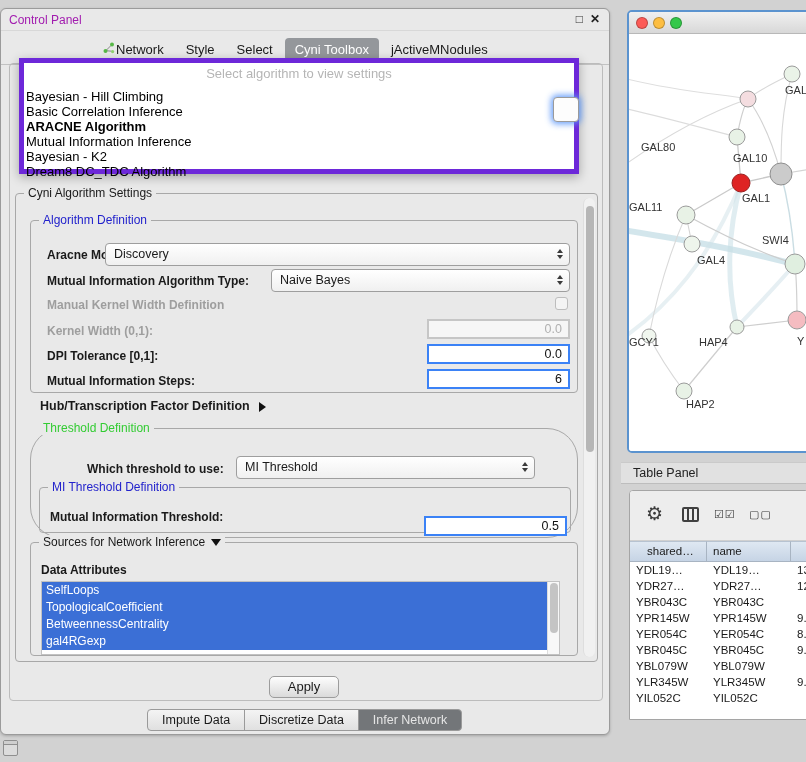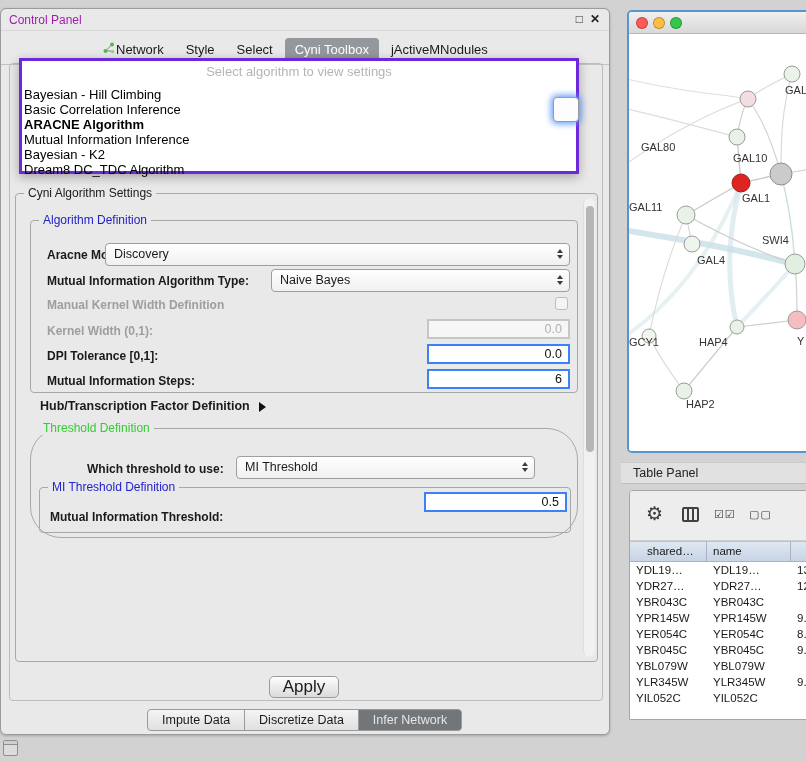--- a/index.html
+++ b/index.html
@@ -50,21 +50,21 @@
   .checkbox { position:absolute; width:13px; height:13px; border:1px solid #bdbdbd;
     border-radius:3px; background:#f4f4f4; }
 
   .tri-right { display:inline-block; width:0; height:0; border-top:5px solid transparent;
     border-bottom:5px solid transparent; border-left:7px solid #111; margin-left:9px; vertical-align:middle; }
   .tri-down { display:inline-block; width:0; height:0; border-left:5px solid transparent;
     border-right:5px solid transparent; border-top:7px solid #111; margin-left:6px; vertical-align:middle; }
 
   
   #algo-popup { position:absolute; left:18px; top:49px; width:560px; height:116px; background:#fff;
-    border:3px solid #6d28d9; box-shadow:0 3px 10px rgba(0,0,0,.30); z-index:20; padding-top:3px; }
+    border:5px solid #6d28d9; box-shadow:0 3px 10px rgba(0,0,0,.30); z-index:20; padding-top:3px; }
   .popup-placeholder { text-align:center; color:#b5b5b5; font-size:13px; height:18px; margin-bottom:5px; }
   .algo-item { font-size:13px; height:15px; line-height:15px; padding-left:2px; color:#000; white-space:nowrap; }
   .algo-item.sel { font-weight:bold; }
 
   #combo-stub { position:absolute; left:552px; top:88px; width:26px; height:25px; background:#fdfdfd;
     border:1px solid #9a9a9a; border-radius:4px; box-shadow:0 0 6px 2px rgba(90,150,250,.9); z-index:30; }
 
   
   #settings-group { left:14px; top:184px; width:583px; height:469px; }
   .sb-track { position:absolute; right:2px; top:4px; width:12px; height:459px; background:#f1f1f1;
@@ -78,21 +78,21 @@
 
   .attr-list { position:absolute; left:10px; top:38px; width:519px; height:74px;
     background:#fff; border:1px solid #c2c2c2; }
   .attr-item { height:17px; line-height:17px; color:#fff; font-size:12px; padding-left:4px;
     width:calc(100% - 12px); white-space:nowrap; overflow:hidden; }
   .attr-sb { position:absolute; right:0; top:0; width:12px; height:100%; background:#f8f8f8;
     border-left:1px solid #ddd; }
   .attr-sb-thumb { position:absolute; left:2px; top:1px; width:8px; height:50px; background:#c4c4c4; border-radius:4px; }
 
   .apply-btn { position:absolute; left:268px; top:667px; width:70px; height:22px; border:1px solid #9c9c9c;
-    border-radius:5px; background:linear-gradient(#fdfdfd,#dadada); font-size:17px; text-align:center; line-height:20px; }
+    border-radius:5px; background:linear-gradient(#fdfdfd,#dadada); font-size:13px; text-align:center; line-height:20px; }
 
   .btabs { position:absolute; left:146px; top:700px; height:22px; display:flex; }
   .btab { border:1px solid #9a9a9a; background:linear-gradient(#f4f4f4,#e0e0e0); font-size:12.5px;
     line-height:20px; padding:0 14px; margin-left:-1px; white-space:nowrap; }
   .btab:first-child { border-radius:4px 0 0 4px; margin-left:0; }
   .btab:last-child { border-radius:0 4px 4px 0; }
   .btab.active { color:#e5e5e5; }
 
   
   #net-window { position:absolute; left:627px; top:10px; width:200px; height:443px;
@@ -220,24 +220,37 @@
           <span>MI Threshold</span>
           <span class="stepper">
               <i class="stp-up"></i>
               <i class="stp-dn"></i>
             </span>
         </div>
 
         <div class="grp" id="mi-group">
           <span class="grp-title t-blue">MI Threshold Definition</span>
           <span class="lbl" style="left:10px;top:22px">Mutual Information Threshold:</span>
-          <input class="field" style="left: 384px; top: 4px; width: 143px;" readonly="" value="0.5">
-        </div>
-      </div>
-
+          <input class="field" style="left: 384px; top: 28px; width: 143px;" readonly="" value="0.5">
+        </div>
+      </div>
+
+      <div class="grp" id="src-group">
+        <span class="grp-title"><span class="lbl-n">Sources for Network Inference</span><span class="tri-down"></span></span>
+        <span class="lbl" style="left:10px;top:20px">Data Attributes</span>
+        <div class="attr-list">
+          <div class="attr-item" style="background: rgb(59, 111, 214);">SelfLoops</div>
+            <div class="attr-item" style="background: rgb(59, 111, 214);">TopologicalCoefficient</div>
+            <div class="attr-item" style="background: rgb(59, 111, 214);">BetweennessCentrality</div>
+            <div class="attr-item" style="background: rgb(59, 111, 214);">gal4RGexp</div>
+            <div class="attr-sb">
+            <div class="attr-sb-thumb"></div>
+          </div>
+        </div>
+      </div>
     </div>
 
     <div id="algo-popup">
       <div class="popup-placeholder">Select algorithm to view settings</div>
       <div>
           <div class="algo-item">Bayesian - Hill Climbing</div>
           <div class="algo-item">Basic Correlation Inference</div>
           <div class="algo-item sel">ARACNE Algorithm</div>
           <div class="algo-item">Mutual Information Inference</div>
           <div class="algo-item">Bayesian - K2</div>

